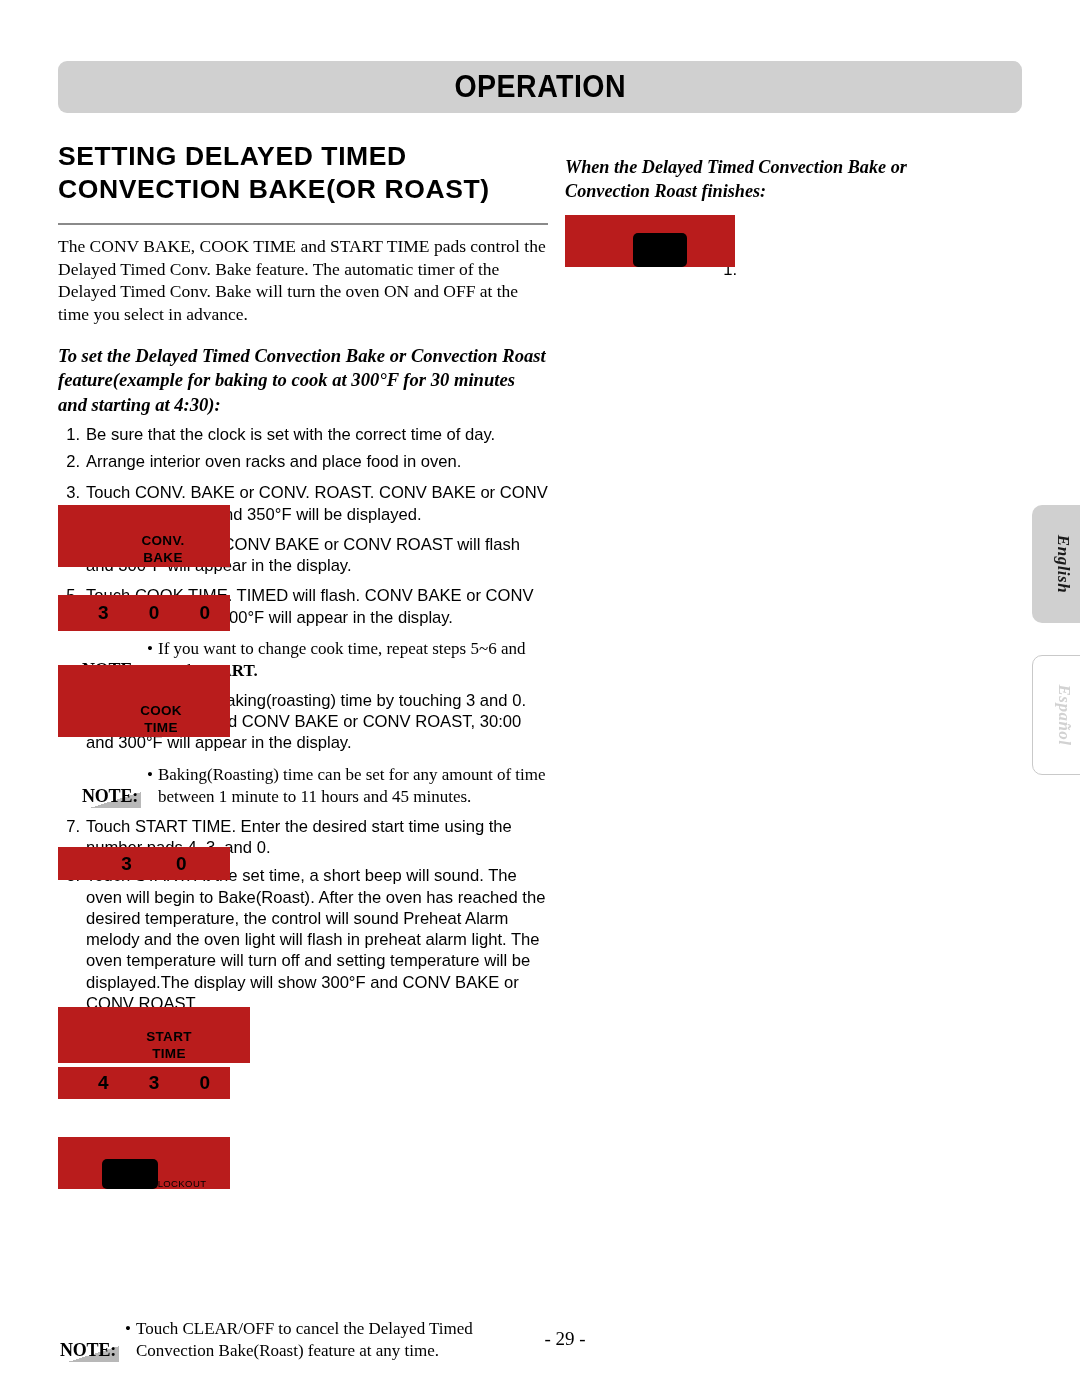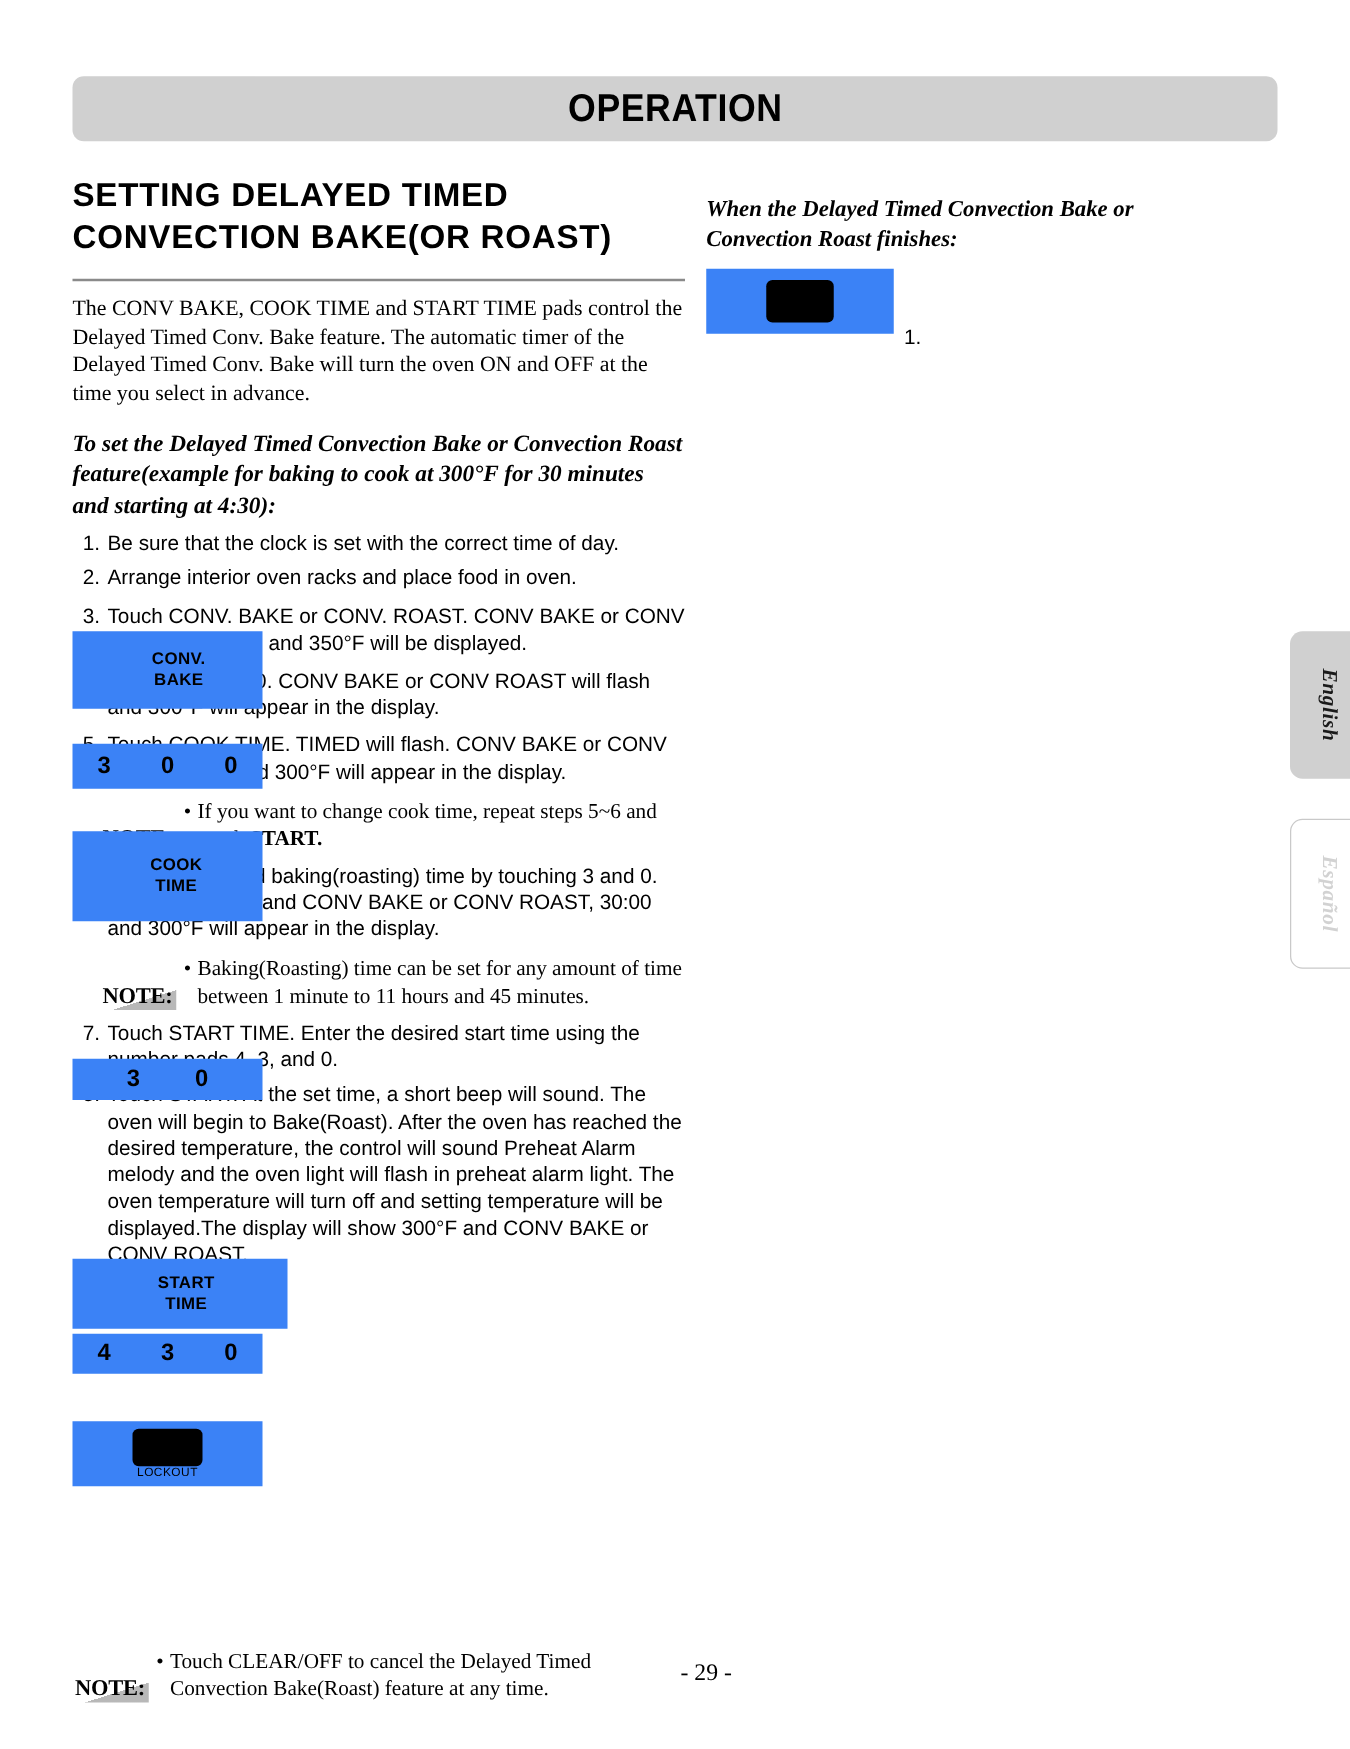--- a/index.html
+++ b/index.html
@@ -136,27 +136,28 @@
   .note-label span { position: relative; top: -1px; }
   .note-bullet {
     flex: 0 0 auto;
     margin-right: 5px;
   }
   .note-text { flex: 1 1 auto; }
   .note-text b { font-weight: bold; text-align: right; }
 
   
   .pad {
-    background: #3b82f6;
-    position: absolute;
-    display: flex;
-    align-items: center;
+    background: #b91c1c;
+    position: absolute;
+    display: flex;
+    align-items: flex-end;
     justify-content: center;
     font-family: "Liberation Sans", sans-serif;
     font-weight: bold;
+    padding-left: 20px;
   }
   .pad-label {
     font-size: 13.5px;
     line-height: 1.25;
     text-align: center;
     letter-spacing: 0.3px;
   }
   .pad-digits {
     display: flex;
     width: 100%;
@@ -344,21 +345,21 @@
 </div>
 
 <div class="pad" style="left:58px; top:1067px; width:152px; height:32px;">
   <div class="pad-digits">
     <span>4</span>
     <span>3</span>
     <span>0</span>
   </div>
 </div>
 
-<div class="pad" style="left:58px; top:1137px; width:152px; height:52px; flex-direction:column; justify-content:center;">
+<div class="pad" style="left:58px; top:1137px; width:152px; height:52px; flex-direction:row; justify-content:center;">
   <div class="black-key" style="width:56px; height:30px;"></div>
   <div class="lockout-text">LOCKOUT</div>
 </div>
 
 <div class="col-right">
   <p class="sub-head-right">When the Delayed Timed Convection Bake or Convection Roast finishes:</p>
 
   <div class="steps" style="margin-left:150px; margin-top:56px;">
     <div class="step">
       <div class="step-num">1.</div>

